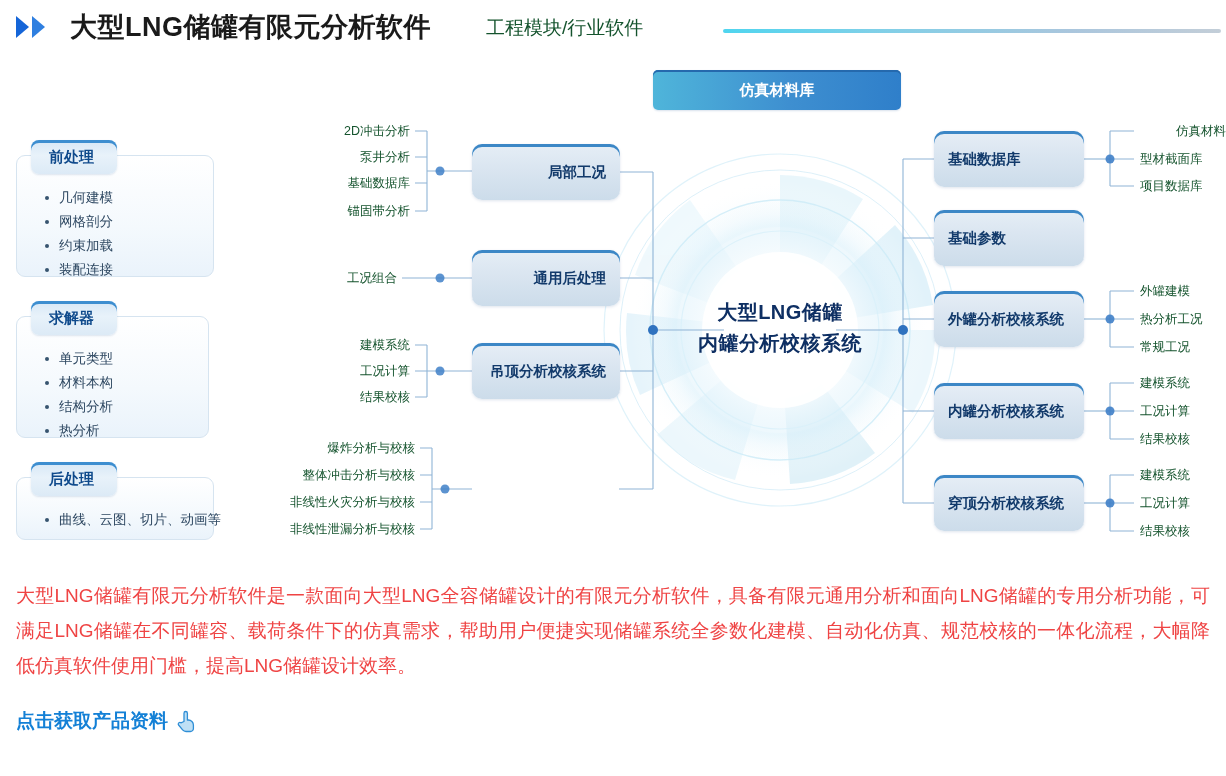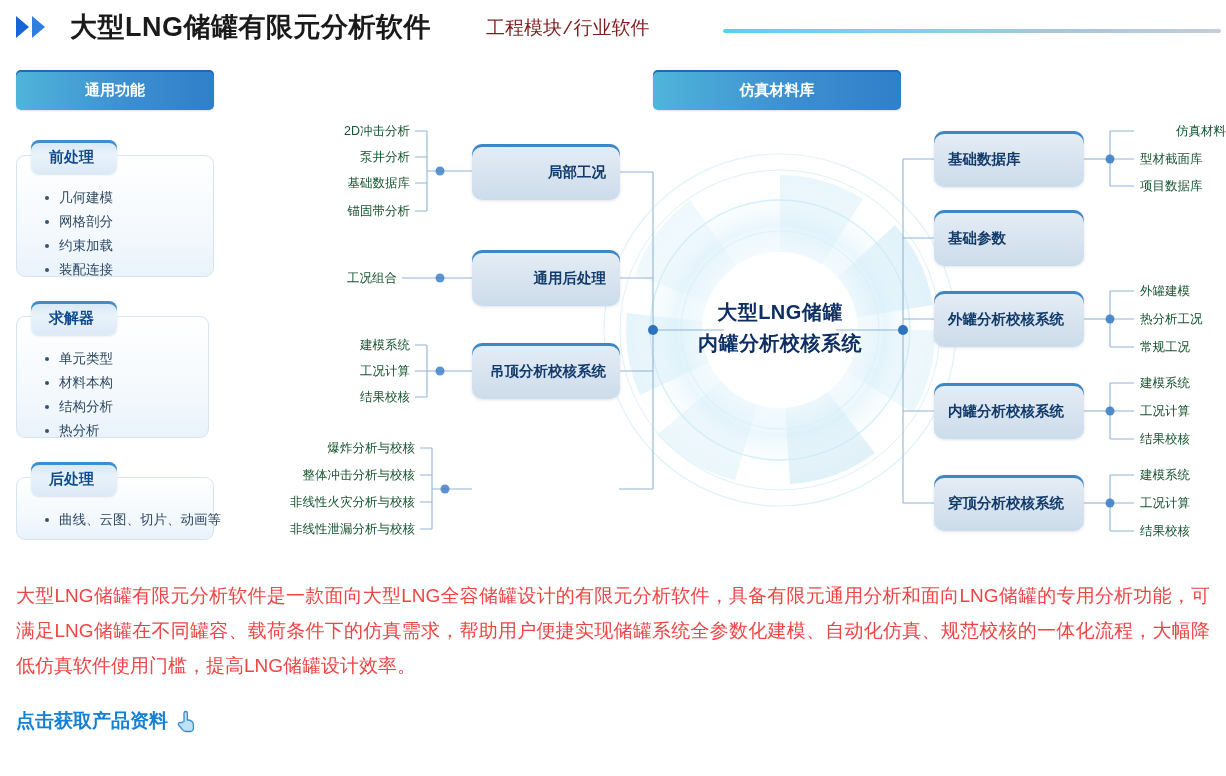--- a/index.html
+++ b/index.html
@@ -24,21 +24,21 @@
     border-left: 13px solid #1565d8;
   }
   .tri.second { border-left-color: #2f7fe0; }
   .header-title {
     position: absolute; left: 70px; top: 9px;
     font-size: 27px; font-weight: bold; color: #1a1a1a;
     letter-spacing: 0.5px; white-space: nowrap;
   }
   .header-sub {
     position: absolute; left: 486px; top: 15px;
-    font-size: 19px; color: #7f1d1d; white-space: nowrap; font-family: Liberation Mono, monospace;
+    font-size: 19px; color: #14532d; white-space: nowrap;
   }
   .header-rule {
     position: absolute; left: 723px; top: 29px; width: 498px; height: 4px;
     border-radius: 2px;
     background: linear-gradient(to right, #4fd5ef 0%, #7fd0e8 30%, #aac6dd 70%, #c3ced8 100%);
   }
 
   
   .banner {
     position: absolute; height: 40px; border-radius: 5px;
@@ -135,21 +135,20 @@
   <div class="header">
     <div class="header-arrows">
       <span class="tri"></span>
         <span class="tri second"></span>
     </div>
     <div class="header-title">大型LNG储罐有限元分析软件</div>
     <div class="header-sub">工程模块/行业软件</div>
     <div class="header-rule"></div>
   </div>
 
-  <div class="banner general">通用功能</div>
   <div class="banner special">仿真材料库</div>
 
   <div class="panel" id="panel-pre">
     <div class="panel-chip">前处理</div>
     <ul class="panel-list">
       <li>几何建模</li>
       <li>网格剖分</li>
       <li>约束加载</li>
       <li>装配连接</li>
     </ul>

